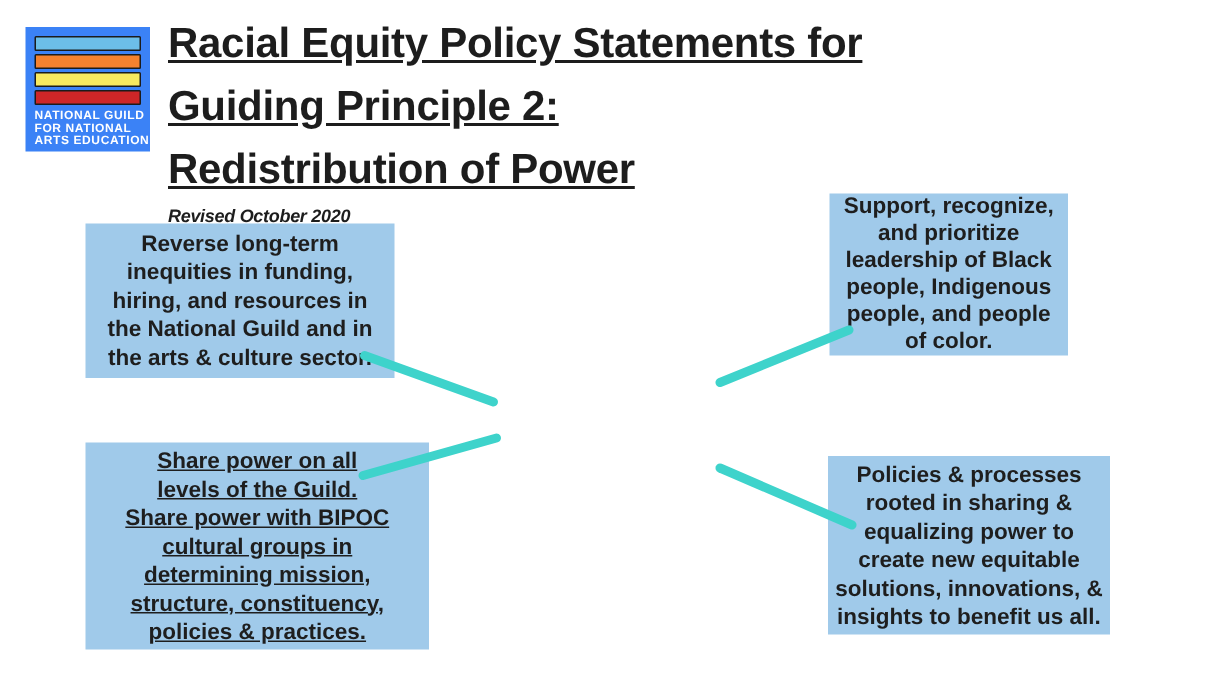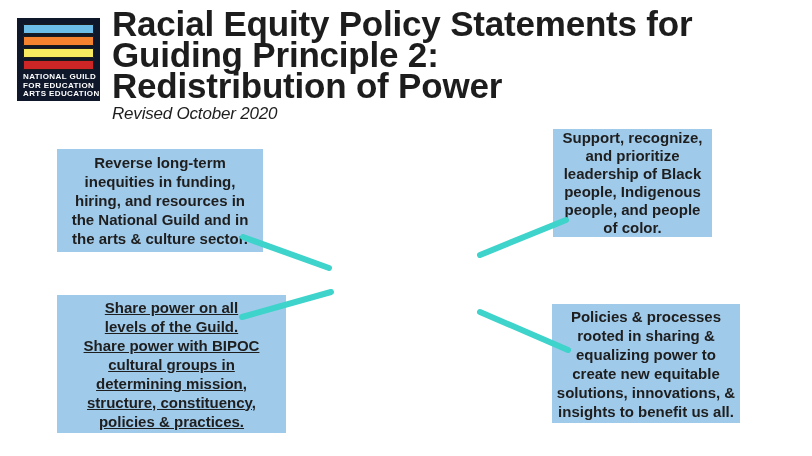--- a/index.html
+++ b/index.html
@@ -11,21 +11,21 @@
     height: 456px;
     background: #ffffff;
     overflow: hidden;
   }
 
   
   .logo {
     position: absolute;
     left: 17px; top: 18px;
     width: 83px; height: 83px;
-    background: #0f172a;
+    background: #3b82f6;
     padding: 4px 6px 0 6px;
   }
   .stripe {
     height: 10px;
     border: 1px solid #1b1b1b;
     border-radius: 1px;
     margin-top: 2px;
   }
   .stripe-blue   { background: var(--stripe-blue,   #6CBEE8); }
   .stripe-orange { background: var(--stripe-orange, #F5822F); }
@@ -40,30 +40,31 @@
     line-height: 8.5px;
     white-space: nowrap;
   }
 
   .header-text {
     position: absolute;
     left: 112px; top: 8px;
     color: var(--title-text, #1D1D1D);
   }
   .title {
-    font-size: 35px;
+    font-size: 28px;
     font-weight: bold;
-    line-height: 31px;
+    line-height: 42px;
     white-space: pre-line;
     letter-spacing: -0.2px;
+    text-decoration: underline;
   }
   .subtitle {
     margin-top: 3px;
-    font-size: 17px;
-    font-weight: normal;
+    font-size: 12px;
+    font-weight: bold;
     font-style: italic;
     letter-spacing: -0.2px;
   }
 
   
   .node {
     position: absolute;
     background: var(--node-fill, #A0CAEA);
     color: #1e1e1e;
     font-weight: bold;
@@ -114,21 +115,21 @@
 
 <div class="canvas">
 
   <div class="logo">
     <div class="stripe stripe-blue"></div>
     <div class="stripe stripe-orange"></div>
     <div class="stripe stripe-yellow"></div>
     <div class="stripe stripe-red"></div>
     <div class="logo-text">
       <div>NATIONAL GUILD</div>
-      <div>FOR EDUCATION</div>
+      <div>FOR NATIONAL</div>
       <div>ARTS EDUCATION</div>
     </div>
   </div>
 
   <div class="header-text">
     <div class="title">Racial Equity Policy Statements for
 Guiding Principle 2:
 Redistribution of Power</div>
     <div class="subtitle">Revised October 2020</div>
   </div>

